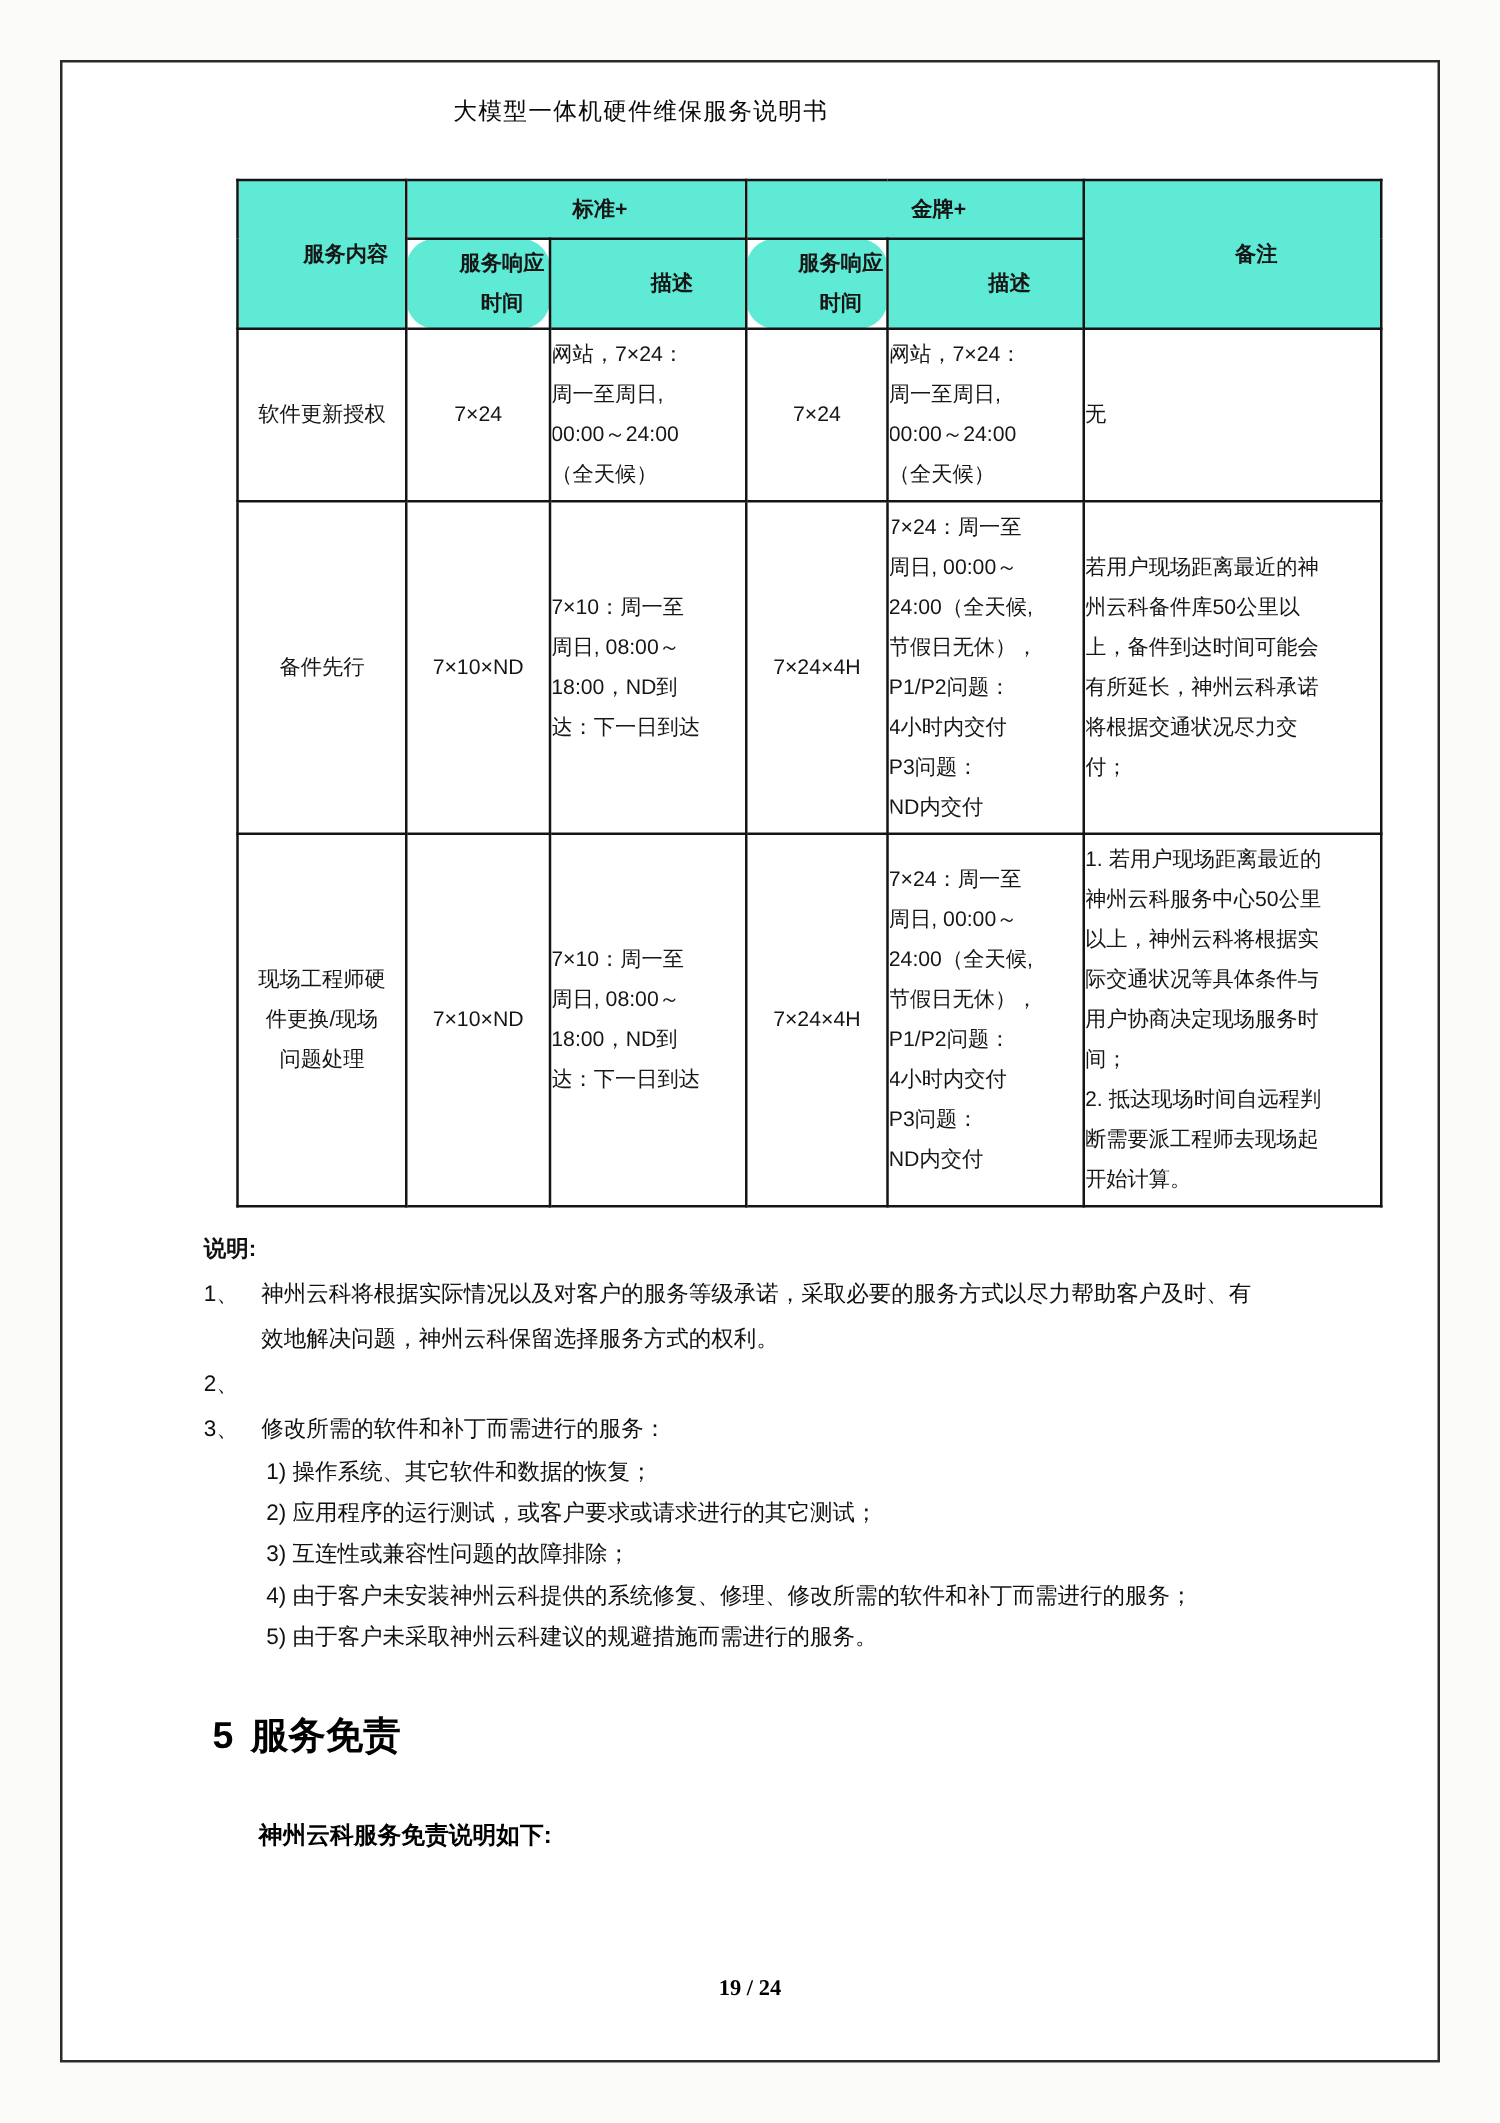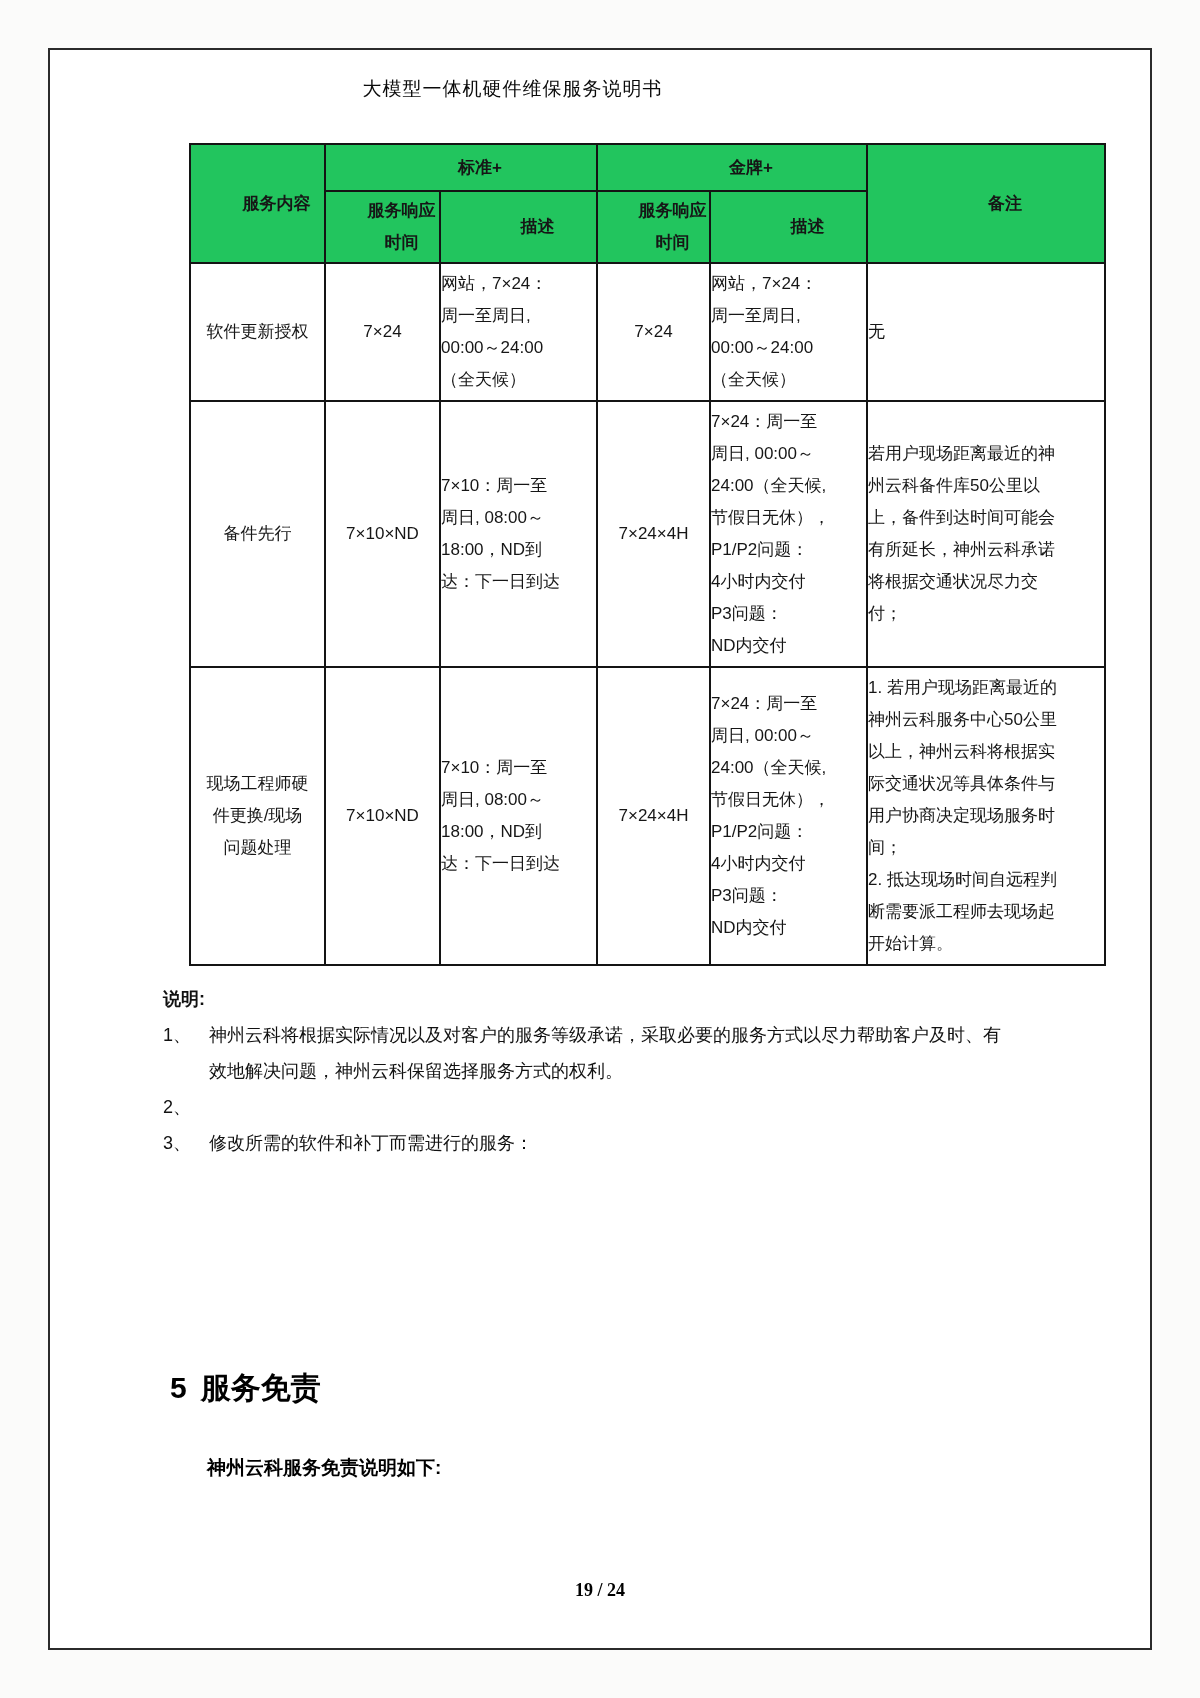--- a/index.html
+++ b/index.html
@@ -22,24 +22,24 @@
     position:absolute;left:189px;top:143px;
     border-collapse:collapse;table-layout:fixed;
     background:#fff;
   }
   table.svc-table td{
     border:2px solid #141414;
     font-size:17px;line-height:32px;vertical-align:middle;
     overflow:hidden;
   }
   td.th{
-    background:#22c55e;font-weight:bold;font-size:18px;
+    background:#5eead4;font-weight:bold;font-size:18px;
     text-align:center;line-height:34px;padding-left:39px;
   }
-  .pre{white-space:pre-line;}
+  .pre{white-space:pre-line;border-radius:23px;}
   td.ctr{text-align:center;}
   td.desc{text-align:left;padding:4px 0;margin-left:30px;}
   td.svc{text-align:center;padding:0 10px;}
   tr.hr1{height:47px;}
   tr.hr2{height:72px;}
   tr.r1{height:129px;}
   tr.r2{height:253px;}
   tr.r3{height:286px;}
   .notes{
     position:absolute;left:163px;top:954px;width:900px;
@@ -172,20 +172,27 @@
     <span class="note-text">神州云科将根据实际情况以及对客户的服务等级承诺，采取必要的服务方式以尽力帮助客户及时、有
 效地解决问题，神州云科保留选择服务方式的权利。</span>
   </div>
   <div class="note-item">
     <span class="note-num">2、</span>
   </div>
   <div class="note-item">
     <span class="note-num">3、</span>
     <span class="note-text">修改所需的软件和补丁而需进行的服务：</span>
   </div>
+  <div class="note-subs">
+    <div class="note-sub">1) 操作系统、其它软件和数据的恢复；</div>
+    <div class="note-sub">2) 应用程序的运行测试，或客户要求或请求进行的其它测试；</div>
+    <div class="note-sub">3) 互连性或兼容性问题的故障排除；</div>
+    <div class="note-sub">4) 由于客户未安装神州云科提供的系统修复、修理、修改所需的软件和补丁而需进行的服务；</div>
+    <div class="note-sub">5) 由于客户未采取神州云科建议的规避措施而需进行的服务。</div>
+  </div>
 </div>
 
 <div class="sec-heading">
   <span class="sec-num">5</span><span>服务免责</span>
 </div>
 
 <div class="sec-intro">神州云科服务免责说明如下:</div>
 
 <div class="pageno">19 / 24</div>
 

